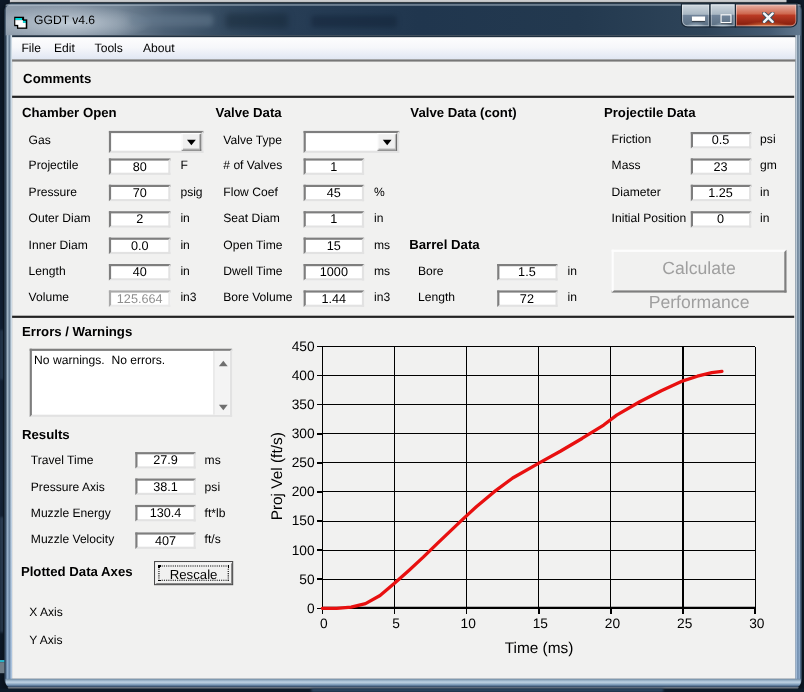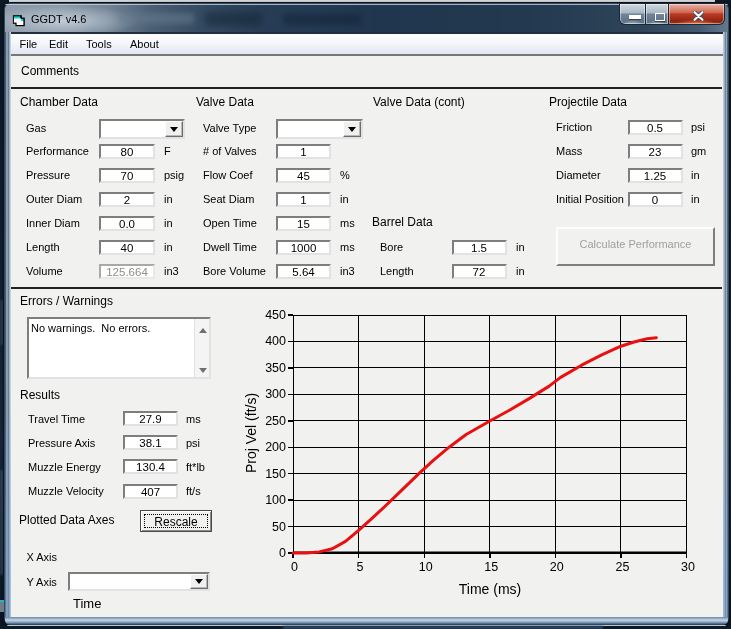--- a/index.html
+++ b/index.html
@@ -1,18 +1,18 @@
 <!DOCTYPE html>
 <html><head><meta charset="utf-8"><style>
 * { margin:0; padding:0; box-sizing:border-box; }
 html,body { width:731px; height:629px; overflow:hidden; background:#121f2e; font-family:"Liberation Sans",sans-serif; }
 #scene { position:relative; width:712px; height:629px; }
 .abs { position:absolute; }
 .lbl { position:absolute; font-size:11px; line-height:13px; color:#000; white-space:nowrap; }
-.hdr { position:absolute; font-size:12px; line-height:13px; font-weight:normal; color:#000; white-space:nowrap; }
+.hdr { position:absolute; font-size:12px; line-height:13px; font-weight:bold; color:#000; white-space:nowrap; }
 .tb { position:absolute; height:15px; background:#fff; border:2px solid; border-color:#7e7e7e #e2e2e2 #e2e2e2 #7e7e7e; font-size:11.5px; line-height:12.5px; text-align:center; color:#000; }
 .tb.dis { border-color:#a9a9a9 #e9e9e9 #e9e9e9 #a9a9a9; color:#8e8e8e; }
 .combo { position:absolute; background:#fff; border:2px solid; border-color:#7e7e7e #e2e2e2 #e2e2e2 #7e7e7e; }
 .cbtxt { position:absolute; left:3px; top:0; font-size:13px; color:#000; white-space:nowrap;margin-top:22px; }
 .cbbtn { position:absolute; right:0; top:0; width:18px; background:#f0f0f0; border:1px solid; border-color:#fff #6d6d6d #6d6d6d #fff; box-shadow:inset -1px -1px 0 #b9b9b9; }
 .tri { position:absolute; left:50%; top:50%; margin:-2.5px 0 0 -4.5px; width:0; height:0; border-left:4.5px solid transparent; border-right:4.5px solid transparent; border-top:5px solid #000; }
 .line { position:absolute; left:10.5px; width:711.5px; height:1.6px; background:#222; }
 .ctick { font-size:12.5px; fill:#000; font-family:"Liberation Sans",sans-serif; }
 .cylab { font-size:14px; fill:#000; font-family:"Liberation Sans",sans-serif; }
 .caxis { font-size:14px; fill:#000; font-family:"Liberation Sans",sans-serif; }
@@ -69,33 +69,33 @@
   <div class="abs" style="left:10.5px;top:34px;width:712px;height:20px;background:linear-gradient(180deg,#fdfdfe 0%,#f6f7fa 45%,#e9edf6 78%,#e0e6f3 100%)"></div>
   <div class="abs" style="left:10.5px;top:54px;width:712px;height:1.5px;background:#777"></div>
   <div class="lbl" style="left:19.5px;top:38px">File</div>
   <div class="lbl" style="left:49px;top:38px">Edit</div>
   <div class="lbl" style="left:86px;top:38px">Tools</div>
   <div class="lbl" style="left:130px;top:38px">About</div>
 
   <div class="hdr" style="left:21px;top:65px">Comments</div>
   <div class="line" style="top:87px"></div>
 
-  <div class="hdr" style="left:20px;top:96px">Chamber Data</div>
+  <div class="hdr" style="left:20px;top:96px">Chamber Open</div>
   <div class="hdr" style="left:196px;top:96px">Valve Data</div>
   <div class="hdr" style="left:373px;top:96px">Valve Data (cont)</div>
   <div class="hdr" style="left:549px;top:96px">Projectile Data</div>
 
   <div class="lbl" style="left:26px;top:121.5px">Gas</div>
   <div class="combo" style="left:99px;top:119px;width:86px;height:20px">
       <div class="cbtxt">Air</div>
       <div class="cbbtn" style="height:16px">
         <div class="tri"></div>
       </div>
     </div>
-<div class="lbl" style="left:26px;top:145.0px">Performance</div>
+<div class="lbl" style="left:26px;top:145.0px">Projectile</div>
 <div class="tb" style="left:99px;top:143.5px;width:56px">80</div>
 <div class="lbl" style="left:164px;top:145.0px">F</div>
 <div class="lbl" style="left:26px;top:169.0px">Pressure</div>
 <div class="tb" style="left:99px;top:167.5px;width:56px">70</div>
 <div class="lbl" style="left:164px;top:169.0px">psig</div>
 <div class="lbl" style="left:26px;top:193.0px">Outer Diam</div>
 <div class="tb" style="left:99px;top:191.5px;width:56px">2</div>
 <div class="lbl" style="left:164px;top:193.0px">in</div>
 <div class="lbl" style="left:26px;top:217.0px">Inner Diam</div>
 <div class="tb" style="left:99px;top:215.5px;width:56px">0.0</div>
@@ -122,21 +122,21 @@
 <div class="lbl" style="left:203px;top:193.0px">Seat Diam</div>
 <div class="tb" style="left:276px;top:191.5px;width:55px">1</div>
 <div class="lbl" style="left:340px;top:193.0px">in</div>
 <div class="lbl" style="left:203px;top:217.0px">Open Time</div>
 <div class="tb" style="left:276px;top:215.5px;width:55px">15</div>
 <div class="lbl" style="left:340px;top:217.0px">ms</div>
 <div class="lbl" style="left:203px;top:241.0px">Dwell Time</div>
 <div class="tb" style="left:276px;top:239.5px;width:55px">1000</div>
 <div class="lbl" style="left:340px;top:241.0px">ms</div>
 <div class="lbl" style="left:203px;top:265.0px">Bore Volume</div>
-<div class="tb" style="left:276px;top:263.5px;width:55px">5.64</div>
+<div class="tb" style="left:276px;top:263.5px;width:55px">1.44</div>
 <div class="lbl" style="left:340px;top:265.0px">in3</div>
 
   <div class="hdr" style="left:372px;top:215.5px">Barrel Data</div>
 <div class="lbl" style="left:380px;top:241.0px">Bore</div>
 <div class="tb" style="left:451.5px;top:239.5px;width:55px">1.5</div>
 <div class="lbl" style="left:516px;top:241.0px">in</div>
 <div class="lbl" style="left:380px;top:265.0px">Length</div>
 <div class="tb" style="left:451.5px;top:263.5px;width:55px">72</div>
 <div class="lbl" style="left:516px;top:265.0px">in</div>
 
@@ -145,21 +145,21 @@
 <div class="lbl" style="left:691px;top:121.0px">psi</div>
 <div class="lbl" style="left:556px;top:145.0px">Mass</div>
 <div class="tb" style="left:627.5px;top:143.5px;width:55px">23</div>
 <div class="lbl" style="left:691px;top:145.0px">gm</div>
 <div class="lbl" style="left:556px;top:169.0px">Diameter</div>
 <div class="tb" style="left:627.5px;top:167.5px;width:55px">1.25</div>
 <div class="lbl" style="left:691px;top:169.0px">in</div>
 <div class="lbl" style="left:556px;top:193.0px">Initial Position</div>
 <div class="tb" style="left:627.5px;top:191.5px;width:55px">0</div>
 <div class="lbl" style="left:691px;top:193.0px">in</div>
-  <div class="abs" style="left:556px;top:227px;width:159px;height:39px;background:#f1f1f0;border:2px solid;border-color:#fdfdfd #7e7e7e #7e7e7e #fdfdfd;color:#9f9f9f;font-size:11px;text-align:center;line-height:31px">Calculate Performance</div>
+  <div class="abs" style="left:556px;top:227px;width:159px;height:39px;background:#f1f1f0;border:2px solid;border-color:#fdfdfd #7e7e7e #7e7e7e #fdfdfd;color:#9f9f9f;font-size:16px;text-align:center;line-height:31px">Calculate Performance</div>
   <div class="line" style="top:287px"></div>
 
   <div class="hdr" style="left:20px;top:295px">Errors / Warnings</div>
   <div class="abs" style="left:27px;top:317px;width:184px;height:62px;background:#fff;border:2px solid;border-color:#7e7e7e #e2e2e2 #e2e2e2 #7e7e7e"></div>
   <div class="lbl" style="left:31px;top:322px">No warnings.&nbsp; No errors.</div>
   <div class="abs" style="left:194px;top:319px;width:15px;height:58px;background:#f4f4f4;border-left:1px solid #e2e2e2"></div>
   <div class="abs" style="left:198.5px;top:328px;width:0;height:0;border-left:4.5px solid transparent;border-right:4.5px solid transparent;border-bottom:5px solid #6f6f6f"></div>
   <div class="abs" style="left:198.5px;top:367.5px;width:0;height:0;border-left:4.5px solid transparent;border-right:4.5px solid transparent;border-top:5px solid #6f6f6f"></div>
 
   <div class="hdr" style="left:20px;top:388.5px">Results</div>
@@ -175,26 +175,20 @@
 <div class="lbl" style="left:28px;top:485.4px">Muzzle Velocity</div>
 <div class="tb" style="left:123px;top:483.9px;width:55px">407</div>
 <div class="lbl" style="left:186px;top:485.4px">ft/s</div>
 
   <div class="hdr" style="left:19px;top:513.5px">Plotted Data Axes</div>
   <div class="abs" style="left:140px;top:510px;width:72px;height:22px;background:#f1f1f0;border:1px solid #4a4a4a;box-shadow:inset 1px 1px 0 #fff, inset -1px -1px 0 #8a8a8a">
     <div class="abs" style="left:3px;top:3px;right:3px;bottom:3px;border:1px dotted #000;font-size:12px;color:#000;text-align:center;line-height:14px">Rescale</div>
   </div>
   <div class="lbl" style="left:26.5px;top:551px">X Axis</div>
   <div class="lbl" style="left:26.5px;top:575.5px">Y Axis</div>
-  <div class="combo" style="left:68px;top:571.5px;width:142px;height:19.5px">
-      <div class="cbtxt">Time</div>
-      <div class="cbbtn" style="height:15.5px">
-        <div class="tri"></div>
-      </div>
-    </div>
 
   <svg style="position:absolute;left:240px;top:300px" width="465" height="310" viewBox="0 0 465 310">
       <line x1="53.0" y1="15.0" x2="53.0" y2="253.0" stroke="#000" stroke-width="1" shape-rendering="crispEdges"></line>
       <line x1="118.6" y1="15.0" x2="118.6" y2="253.0" stroke="#000" stroke-width="1" shape-rendering="crispEdges"></line>
       <line x1="184.2" y1="15.0" x2="184.2" y2="253.0" stroke="#000" stroke-width="1" shape-rendering="crispEdges"></line>
       <line x1="249.8" y1="15.0" x2="249.8" y2="253.0" stroke="#000" stroke-width="1" shape-rendering="crispEdges"></line>
       <line x1="315.3" y1="15.0" x2="315.3" y2="253.0" stroke="#000" stroke-width="1" shape-rendering="crispEdges"></line>
       <line x1="380.9" y1="15.0" x2="380.9" y2="253.0" stroke="#000" stroke-width="1" shape-rendering="crispEdges"></line>
       <line x1="446.5" y1="15.0" x2="446.5" y2="253.0" stroke="#000" stroke-width="1" shape-rendering="crispEdges"></line>
       <line x1="53.0" y1="15.0" x2="446.5" y2="15.0" stroke="#000" stroke-width="1" shape-rendering="crispEdges"></line>

